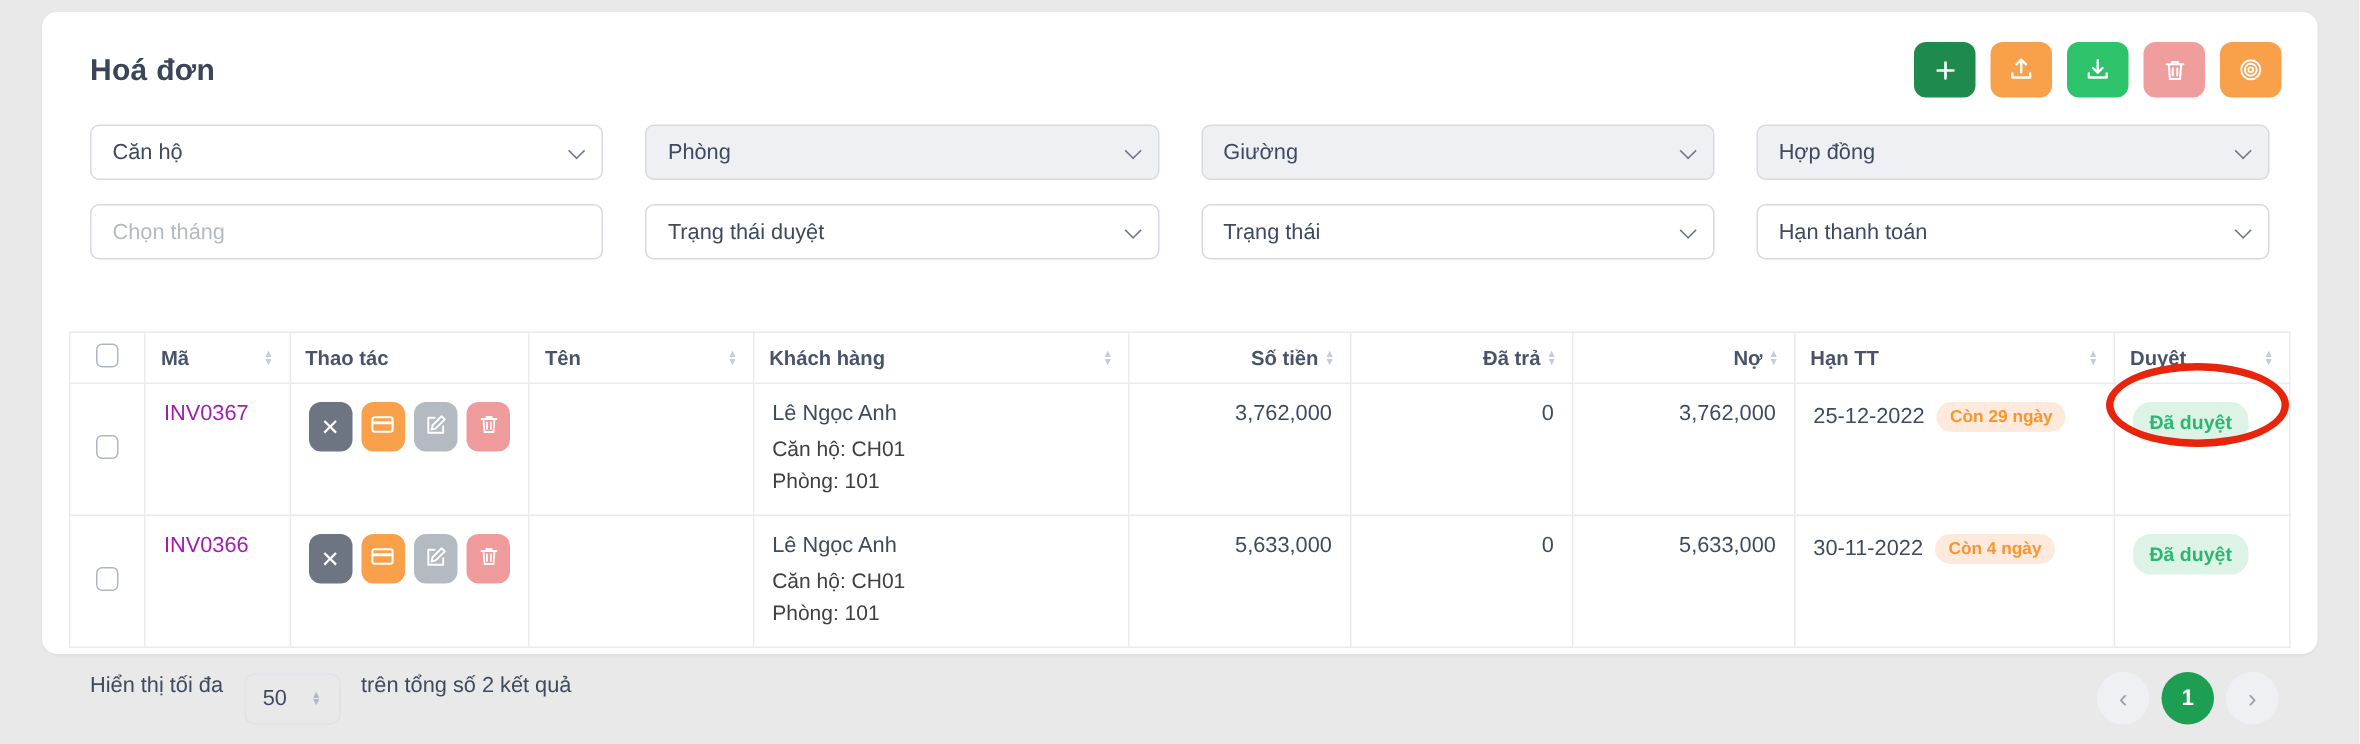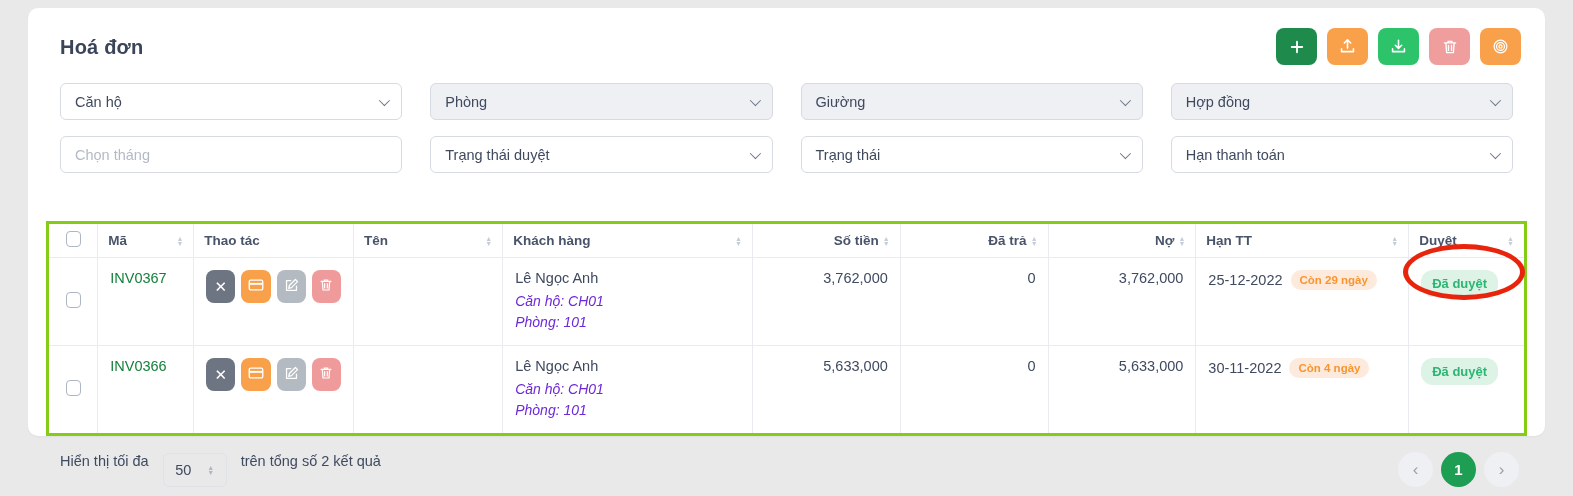--- a/index.html
+++ b/index.html
@@ -43,49 +43,49 @@
   .select-box.disabled { background:#eef0f3; }
   .input-box { cursor:text; }
   .placeholder { color:#b3bac6; }
   .chev {
     width:8px; height:8px; border-right:1.6px solid #6d7689; border-bottom:1.6px solid #6d7689;
     transform:rotate(45deg) translateY(-2px); flex:0 0 auto;
   }
   
   table { width:100%; border-collapse:collapse; table-layout:fixed; }
   th, td { border:1px solid #e9ebf1; }
-  table { border:3px solid #84cc16; }
+  table { border:1px solid #84cc16; }
   thead th {
     font-size:13.5px; font-weight:700; color:#49536a; text-align:left;
     padding:9px 10px; background:#fff; cursor:pointer; white-space:nowrap;
   }
   .th-inner { display:flex; align-items:center; justify-content:space-between; }
   .th-inner.num { justify-content:flex-end; gap:4px; }
   .sorter { display:inline-flex; flex-direction:column; line-height:5px; font-size:7px; color:#c6ccd8; }
   td { padding:12px 12px; vertical-align:top; font-size:14.5px; color:#3f4a5f; }
   td.cb-cell, th.cb-cell { text-align:center; vertical-align:middle; padding:6px; }
   .checkbox {
     display:inline-block; width:15px; height:16px; border:1.6px solid #aeb6c3;
     border-radius:4px; background:#fff; cursor:pointer;
   }
   .col-cb { width:3.4%; } .col-code { width:6.5%; } .col-actions { width:10.8%; }
   .col-name { width:10.1%; } .col-cust { width:16.9%; } .col-amt { width:10%; }
   .col-paid { width:10%; } .col-debt { width:10%; } .col-due { width:14.4%; } .col-appr { width:7.9%; }
-  .inv-link { color:#15803d; font-weight:500; text-decoration:none; cursor:pointer; }
+  .inv-link { color:#a21caf; font-weight:500; text-decoration:none; cursor:pointer; }
   .actions { display:flex; gap:6px; }
   .act-btn {
     width:34px; height:33px; border:none; border-radius:8px; cursor:pointer;
     display:flex; align-items:center; justify-content:center; color:#fff;
   }
   .act-x { background:#6e7582; font-size:15px; }
   .act-card { background:#f9a04b; }
   .act-edit { background:#b4bac2; }
   .act-trash { background:#f09b9b; }
   .cust-name { color:#3f4a5f; margin-bottom:5px; }
-  .cust-sub { color:#6d28d9; line-height:21px; font-size:14px;font-style:italic; }
+  .cust-sub { color:#404040; line-height:21px; font-size:14px; }
   td.num { text-align:right; }
   .due-wrap { display:flex; align-items:center; gap:8px; white-space:nowrap; }
   .badge-orange {
     background:#fdeadd; color:#f8952f; font-size:11.5px; font-weight:700;
     padding:4px 9px; border-radius:10px;
   }
   .badge-green {
     display:inline-block; background:#dcf3e6; color:#2bb673; font-size:13px;
     font-weight:700; padding:6px 11px; border-radius:12px;
   }

